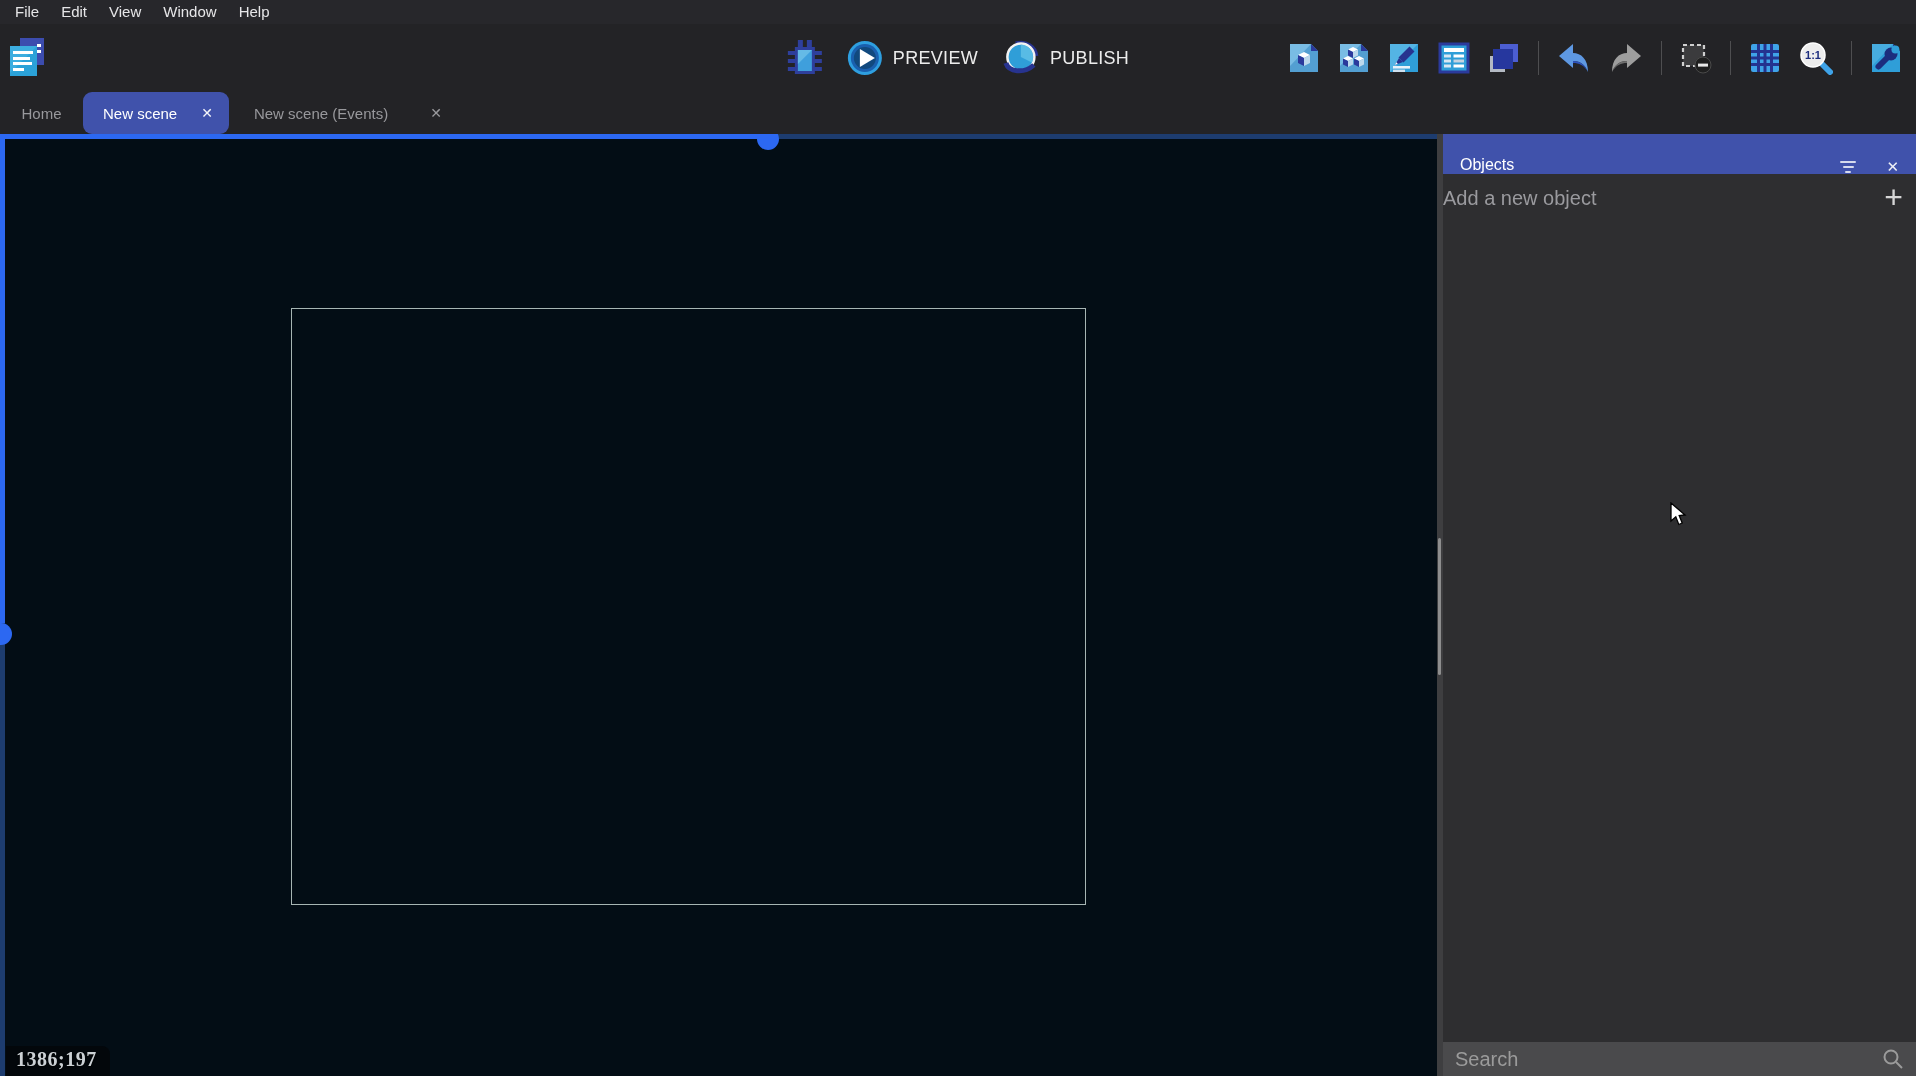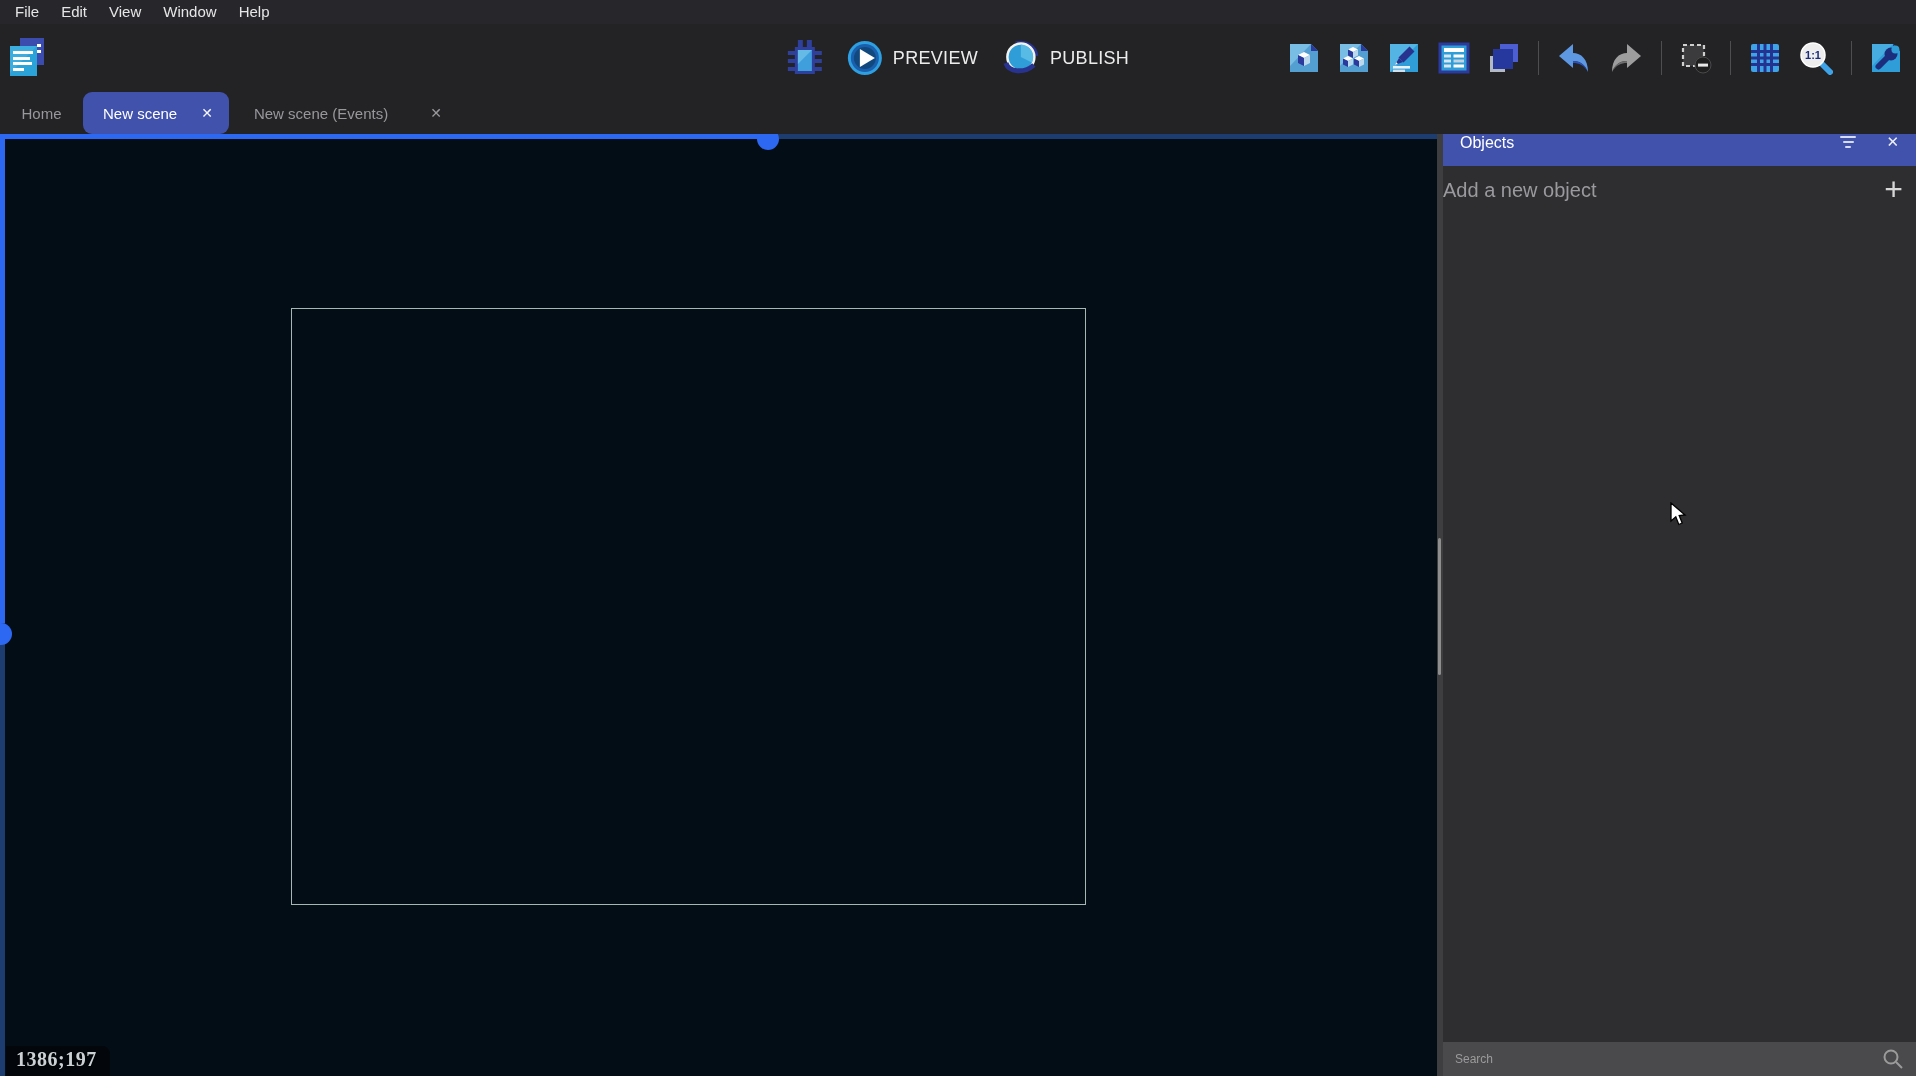--- a/index.html
+++ b/index.html
@@ -52,36 +52,36 @@
   .vscroll-fill{position:absolute;top:0;left:0;width:5px;height:489px;background:var(--scrollbar-active);}
   .vscroll-thumb{position:absolute;left:-10px;top:489px;width:22px;height:22px;border-radius:50%;background:var(--scrollbar-active);}
   .window-frame{position:absolute;left:291px;top:174px;width:795px;height:597px;border:1px solid var(--frame-border);}
   .coords{position:absolute;left:6px;bottom:0;background:rgba(3,7,11,.92);color:#ccd1d5;
           font-size:20px;font-weight:bold;letter-spacing:.5px;padding:2px 13px 5px 10px;
           border-top-right-radius:8px;text-shadow:0 1px 2px #000;}
   .divider{width:6px;background:#3e3e40;position:relative;}
   .divider-handle{position:absolute;left:1px;top:404px;width:3px;height:137px;background:#8e8e8e;border-radius:2px;}
   
   .panel{flex:1;background:var(--panel-bg);display:flex;flex-direction:column;position:relative;}
-  .panel-header{height:32px;background:var(--accent-blue);display:flex;align-items:flex-start;padding:0 17px;}
+  .panel-header{height:40px;background:var(--accent-blue);display:flex;align-items:flex-end;padding:0 17px;}
   .panel-title{font-size:16px;color:#ffffff;flex:1;}
   .panel-header-icons{display:flex;align-items:center;gap:30px;}
   .filter-icon{display:inline-flex;flex-direction:column;gap:3px;align-items:center;cursor:pointer;}
   .filter-icon i{display:block;height:2px;background:#d6dbee;border-radius:1px;}
   .filter-icon i:nth-child(1){width:16px;}
   .filter-icon i:nth-child(2){width:11px;}
   .filter-icon i:nth-child(3){width:6px;}
   .panel-close{font-size:15px;color:#eef0f6;cursor:pointer;line-height:1;}
   .add-row{height:48px;position:relative;display:flex;align-items:center;}
   .add-label{position:absolute;left:0;right:0;text-align:left;font-size:20px;color:#9a9a9e;}
   .add-plus{position:absolute;right:13px;top:50%;transform:translateY(-54%);font-size:32px;font-weight:200;color:#d6d6d6;cursor:pointer;line-height:1;}
   .panel-spacer{flex:1;}
   .search-bar{height:34px;background:var(--searchbar-bg);display:flex;align-items:center;padding:0 12px;}
   .search-input{flex:1;background:transparent;border:none;outline:none;font-family:"Liberation Sans",sans-serif;
-                font-size:12px;color:#fca5a5;}
+                font-size:20px;color:#fca5a5;}
   .search-input::placeholder{color:#9b9b9b;opacity:1;}
   
   .cursor{position:absolute;left:1670px;top:502px;pointer-events:none;}
 </style>
 </head>
 <body>
 
 <div class="menubar">
   <span class="menu-item">File</span>
   <span class="menu-item">Edit</span>

